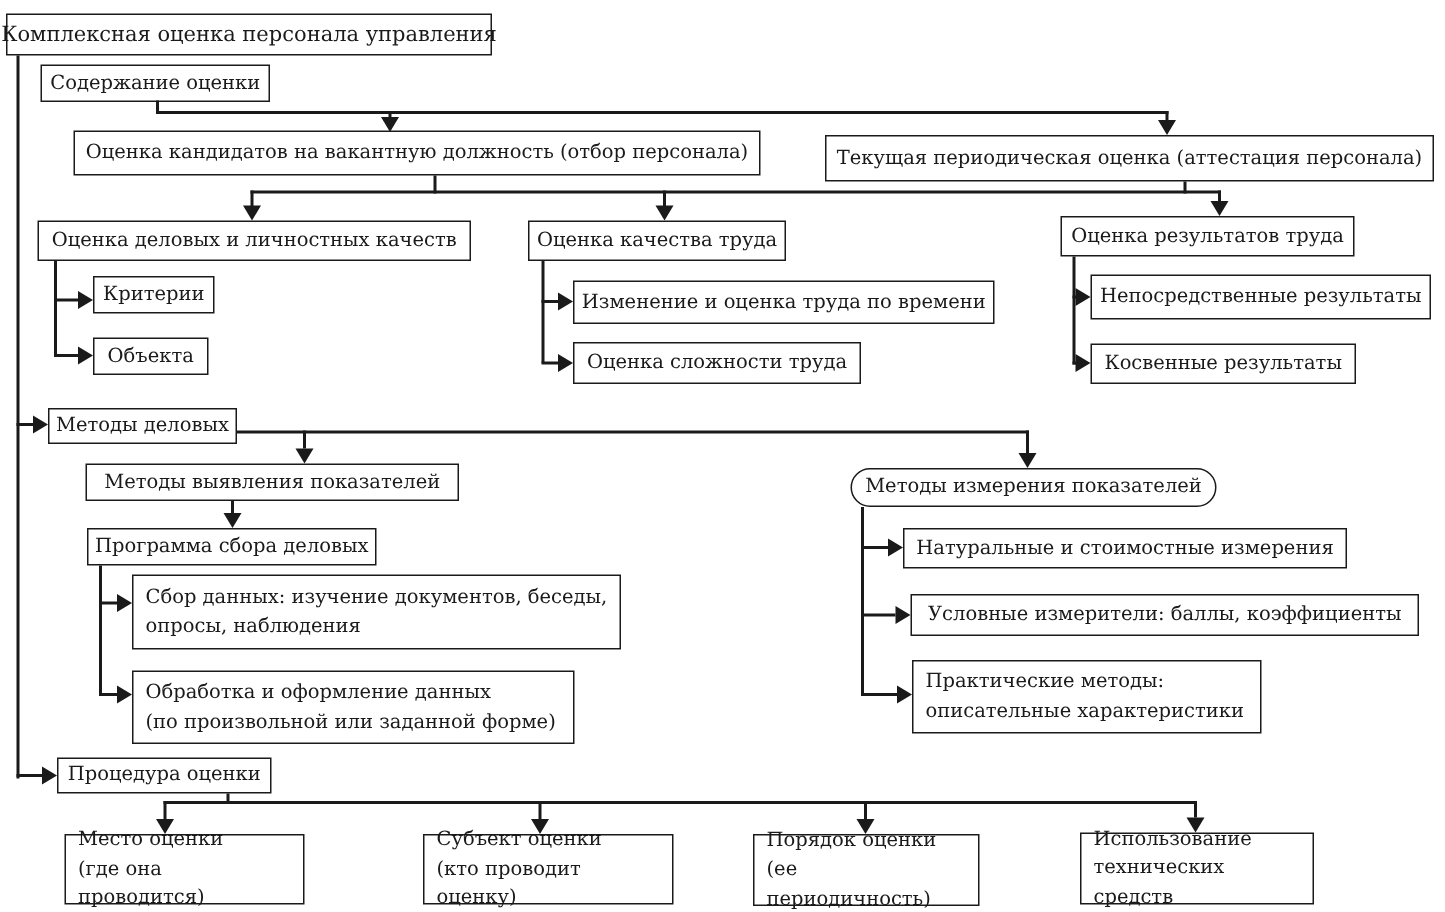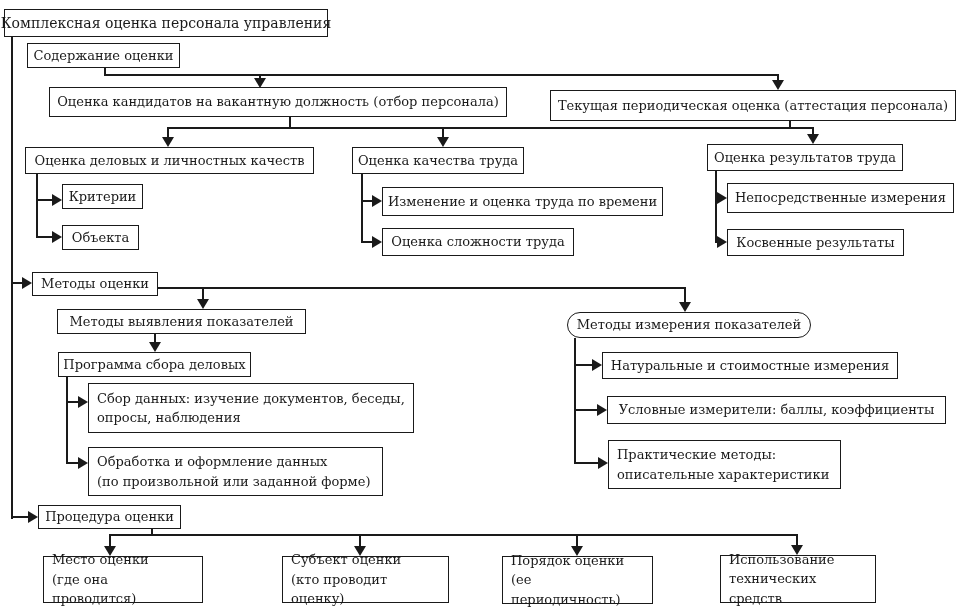--- a/index.html
+++ b/index.html
@@ -59,24 +59,24 @@
 
   <div class="box" style="left:25px;top:147px;width:289px;height:27px;">Оценка деловых и личностных качеств</div>
   <div class="box" style="left:62px;top:184px;width:81px;height:25px;">Критерии</div>
   <div class="box" style="left:62px;top:225px;width:77px;height:25px;">Объекта</div>
 
   <div class="box" style="left:352px;top:147px;width:172px;height:27px;">Оценка качества труда</div>
   <div class="box" style="left:382px;top:187px;width:281px;height:29px;">Изменение и оценка труда по времени</div>
   <div class="box" style="left:382px;top:228px;width:192px;height:28px;">Оценка сложности труда</div>
 
   <div class="box" style="left:707px;top:144px;width:196px;height:27px;">Оценка результатов труда</div>
-  <div class="box" style="left:727px;top:183px;width:227px;height:30px;">Непосредственные измерения</div>
+  <div class="box" style="left:727px;top:183px;width:227px;height:30px;">Непосредственные результаты</div>
   <div class="box" style="left:727px;top:229px;width:177px;height:27px;">Косвенные результаты</div>
 
-  <div class="box" style="left:32px;top:272px;width:126px;height:24px;">Методы оценки</div>
+  <div class="box" style="left:32px;top:272px;width:126px;height:24px;">Методы деловых</div>
   <div class="box" style="left:57px;top:309px;width:249px;height:25px;">Методы выявления показателей</div>
   <div class="box" style="left:58px;top:352px;width:193px;height:25px;">Программа сбора деловых</div>
   <div class="box ml" style="left:88px;top:383px;width:326px;height:50px;">Сбор данных: изучение документов, беседы,<br>опросы, наблюдения</div>
   <div class="box ml" style="left:88px;top:447px;width:295px;height:49px;">Обработка и оформление данных<br>(по произвольной или заданной форме)</div>
 
   <div class="box" style="left:567px;top:312px;width:244px;height:26px;border-radius:13px;">Методы измерения показателей</div>
   <div class="box" style="left:602px;top:352px;width:296px;height:27px;">Натуральные и стоимостные измерения</div>
   <div class="box" style="left:607px;top:396px;width:339px;height:28px;">Условные измерители: баллы, коэффициенты</div>
   <div class="box ml" style="left:608px;top:440px;width:233px;height:49px;">Практические методы:<br>описательные характеристики</div>
 

